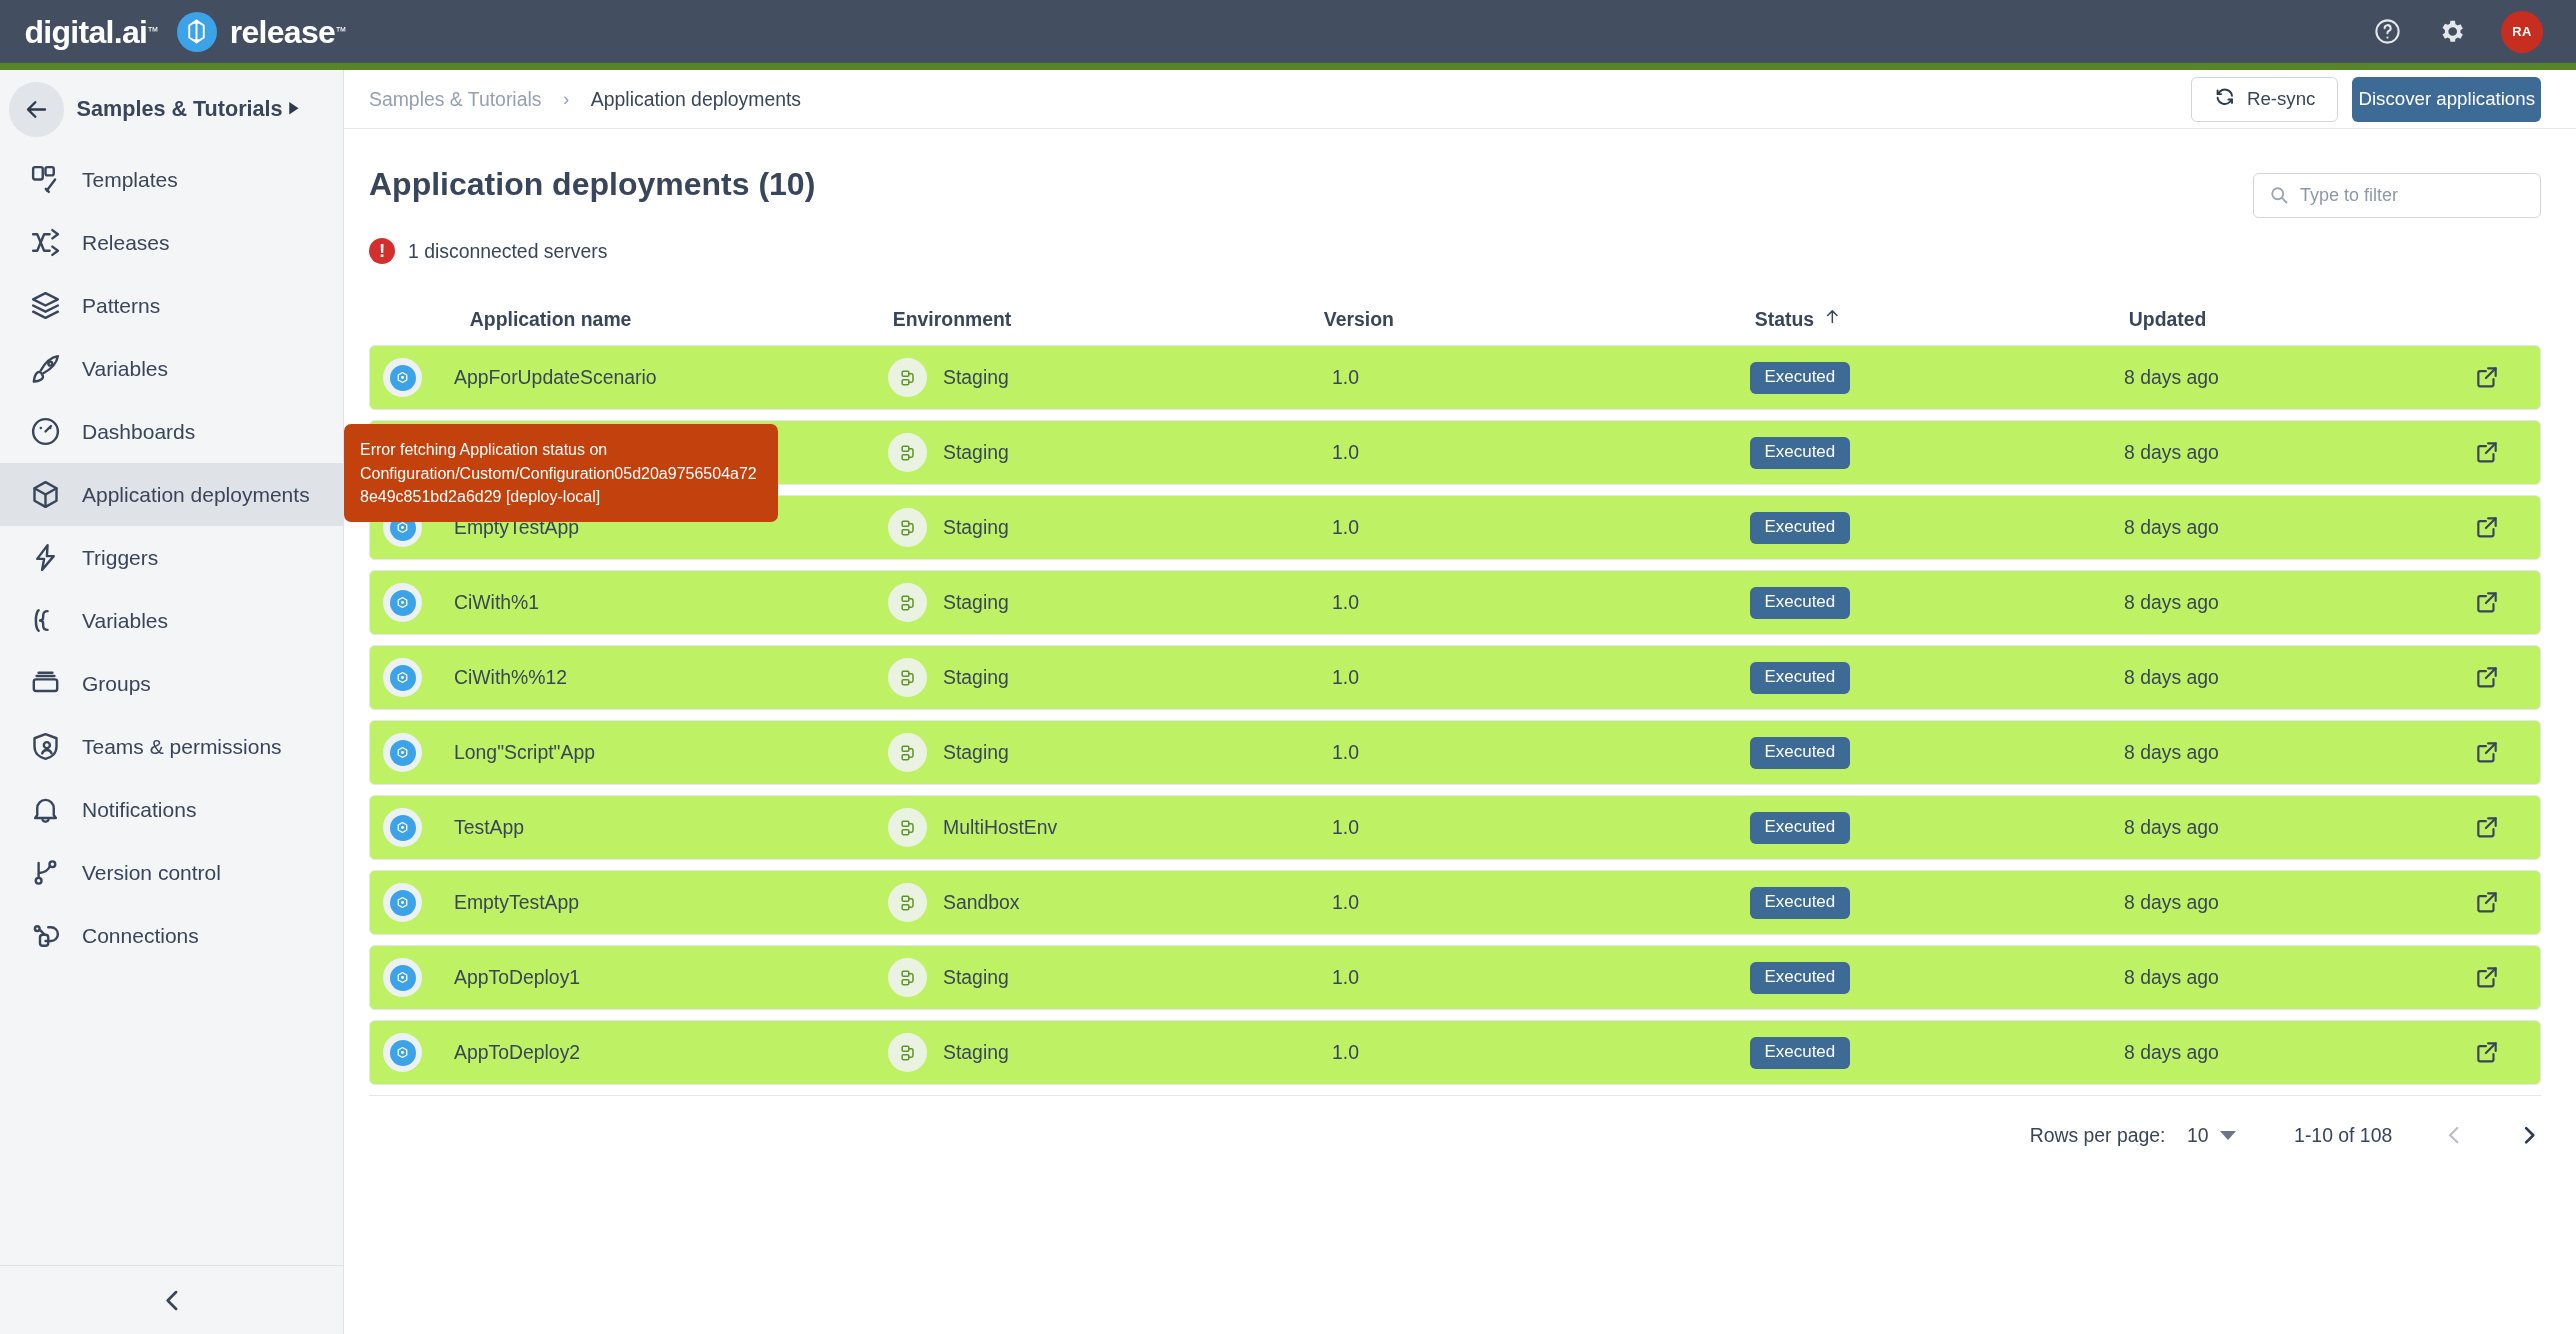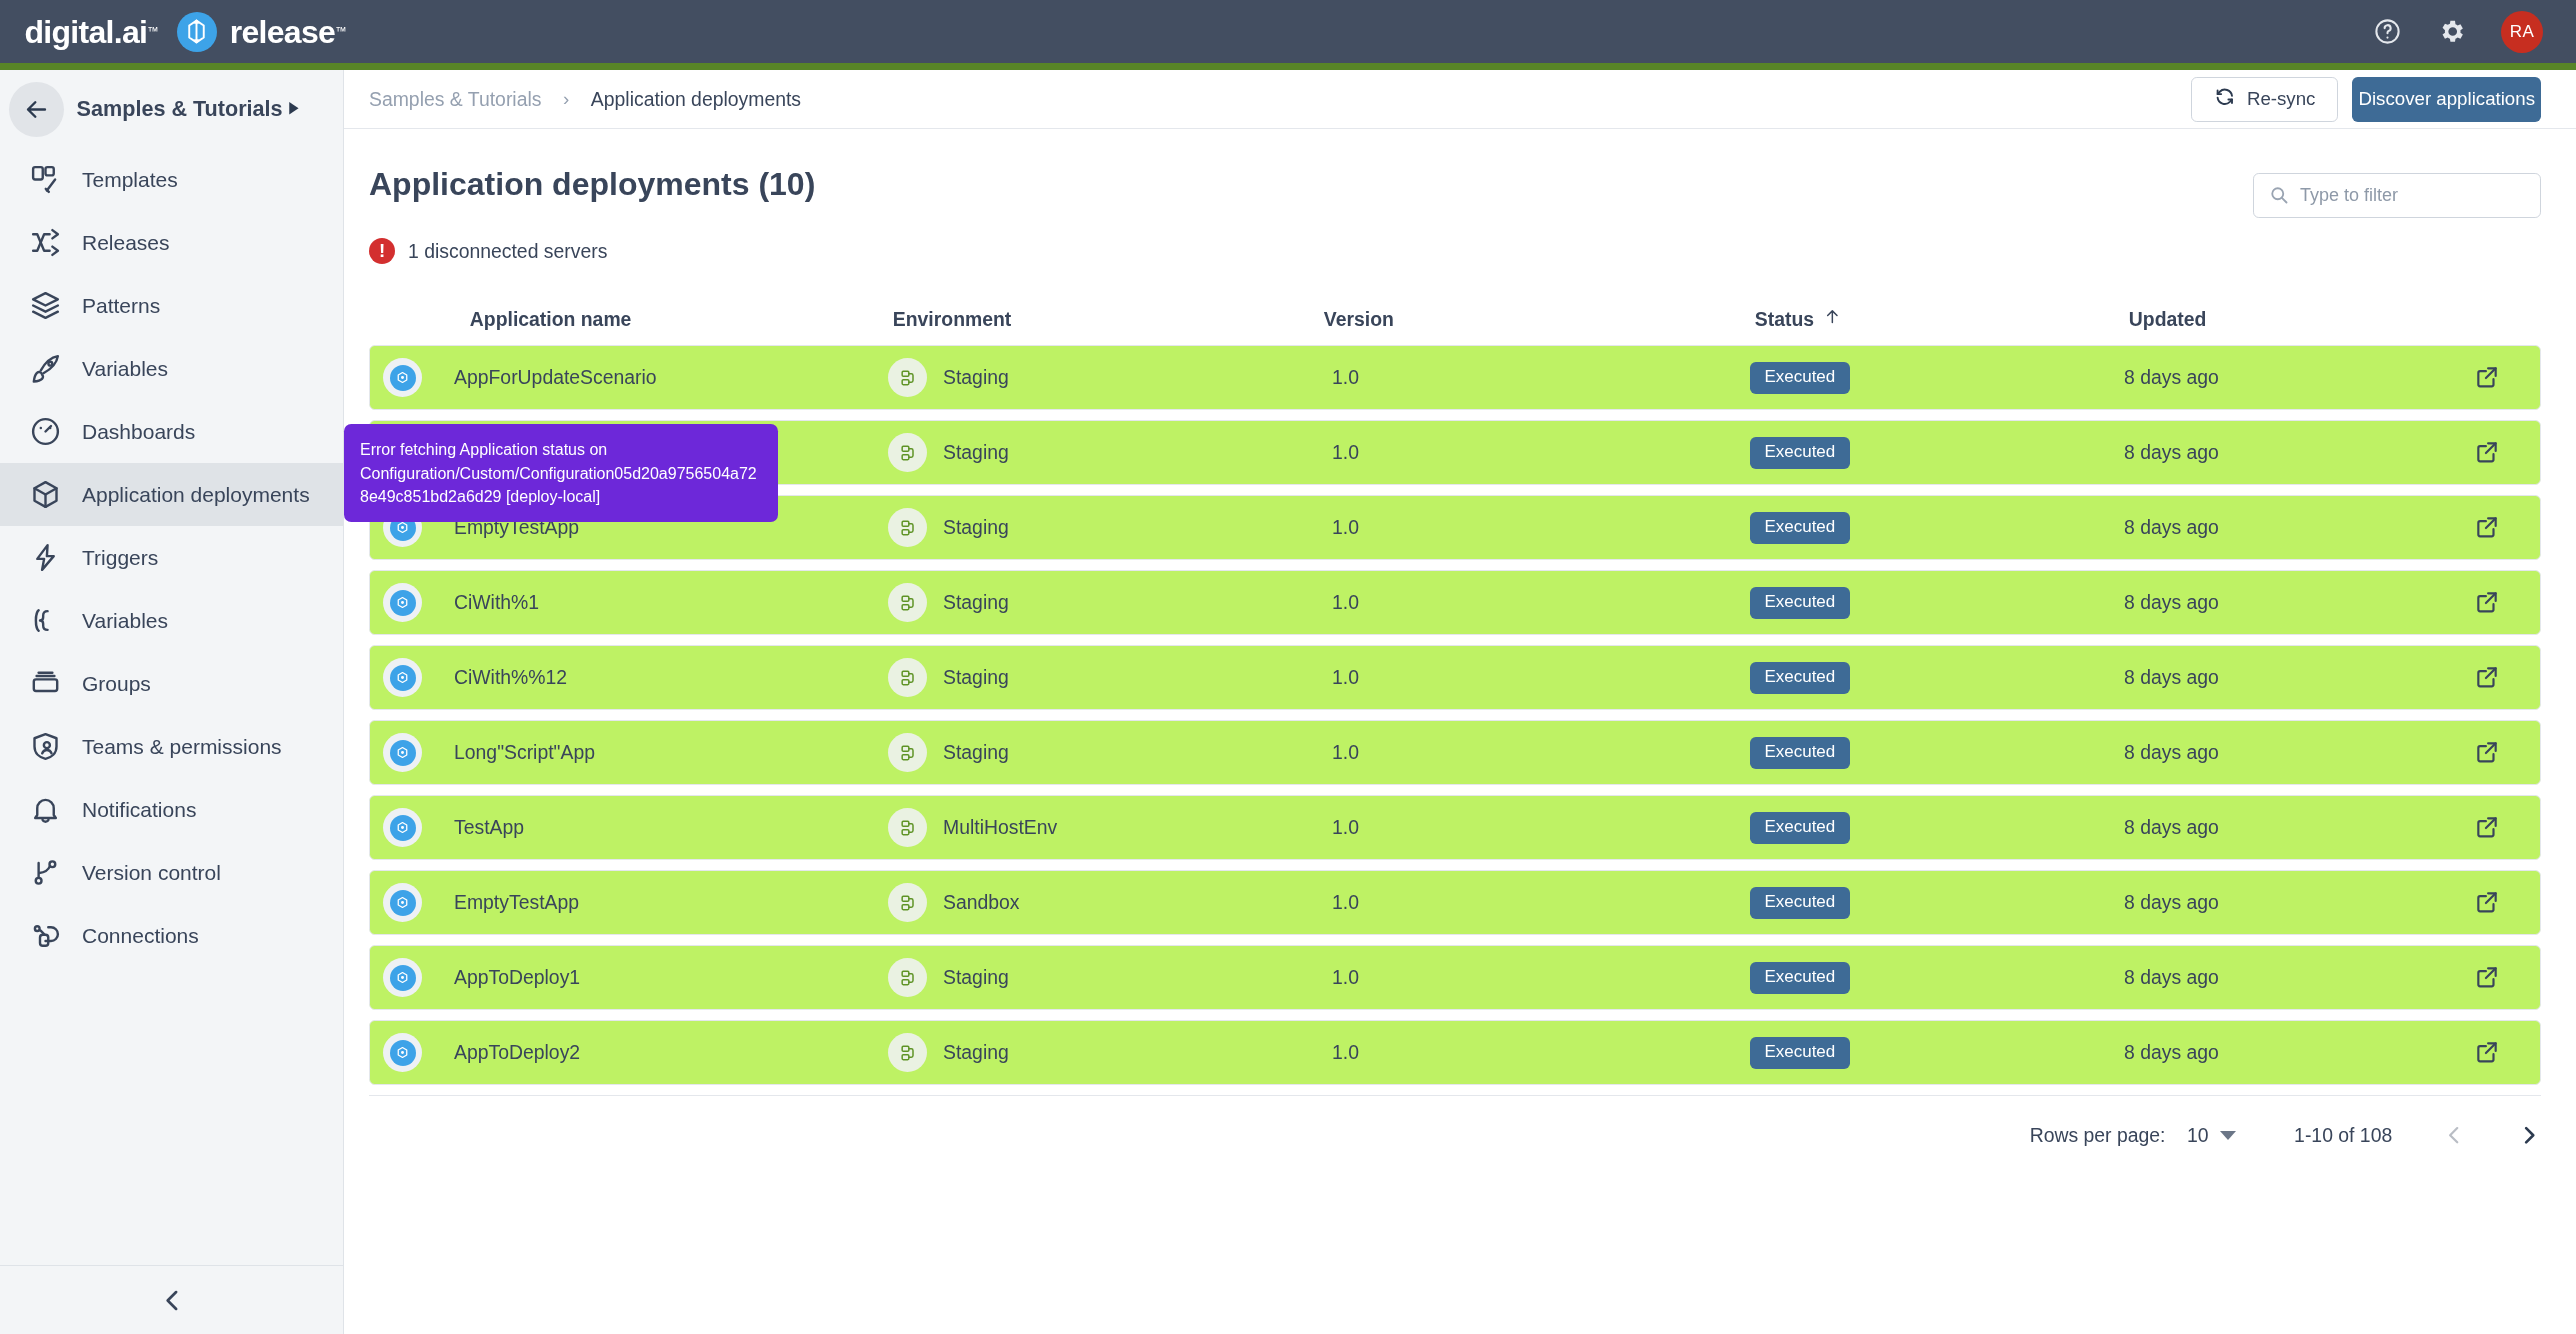--- a/index.html
+++ b/index.html
@@ -31,21 +31,21 @@
     background: #3da3e8; margin: 0 13px 0 18.7px;
     display: flex; align-items: center; justify-content: center;
   }
   .header-right {
     margin-left: auto; display: flex; align-items: center; gap: 35px;
     padding-right: 33px;
   }
   .hdr-icon { width: 29px; height: 29px; color: #e4e7ec; display: block; cursor: pointer; }
   .avatar {
     width: 42px; height: 42px; border-radius: 50%; background: #c72e20;
-    color: #fff; font-size: 17px; font-weight: 400;
+    color: #fff; font-size: 13px; font-weight: 700;
     display: flex; align-items: center; justify-content: center;
     letter-spacing: 0.4px; cursor: pointer;
   }
 
   
   .sidebar {
     position: absolute; top: 70px; left: 0; width: 344px; height: 1264px;
     background: #f3f5f7; border-right: 0.7px solid #dfe3e8;
   }
   .sb-top {
@@ -182,21 +182,21 @@
     width: 0; height: 0; border-left: 8px solid transparent;
     border-right: 8px solid transparent; border-top: 9.3px solid #6b7687;
   }
   .range { margin-left: 58px; }
   .pg-btn { margin-left: 50px; cursor: pointer; display:flex; align-items:center; }
   .pg-btn.disabled { opacity: 0.35; cursor: default; }
 
   
   .tooltip {
     position: absolute; left: 0px; top: 295px; width: 434px;
-    background: #6d28d9; color: #ffffff; border-radius: 7.2px;
+    background: #c2410c; color: #ffffff; border-radius: 7.2px;
     padding: 14.4px 16px; font-size: 16px; line-height: 1.45;
     z-index: 50; word-break: break-word;
   }
 </style>
 </head>
 <body>
 
 <div class="topbar">
   <div class="brand">
     <span class="brand-word">digital.ai</span>

